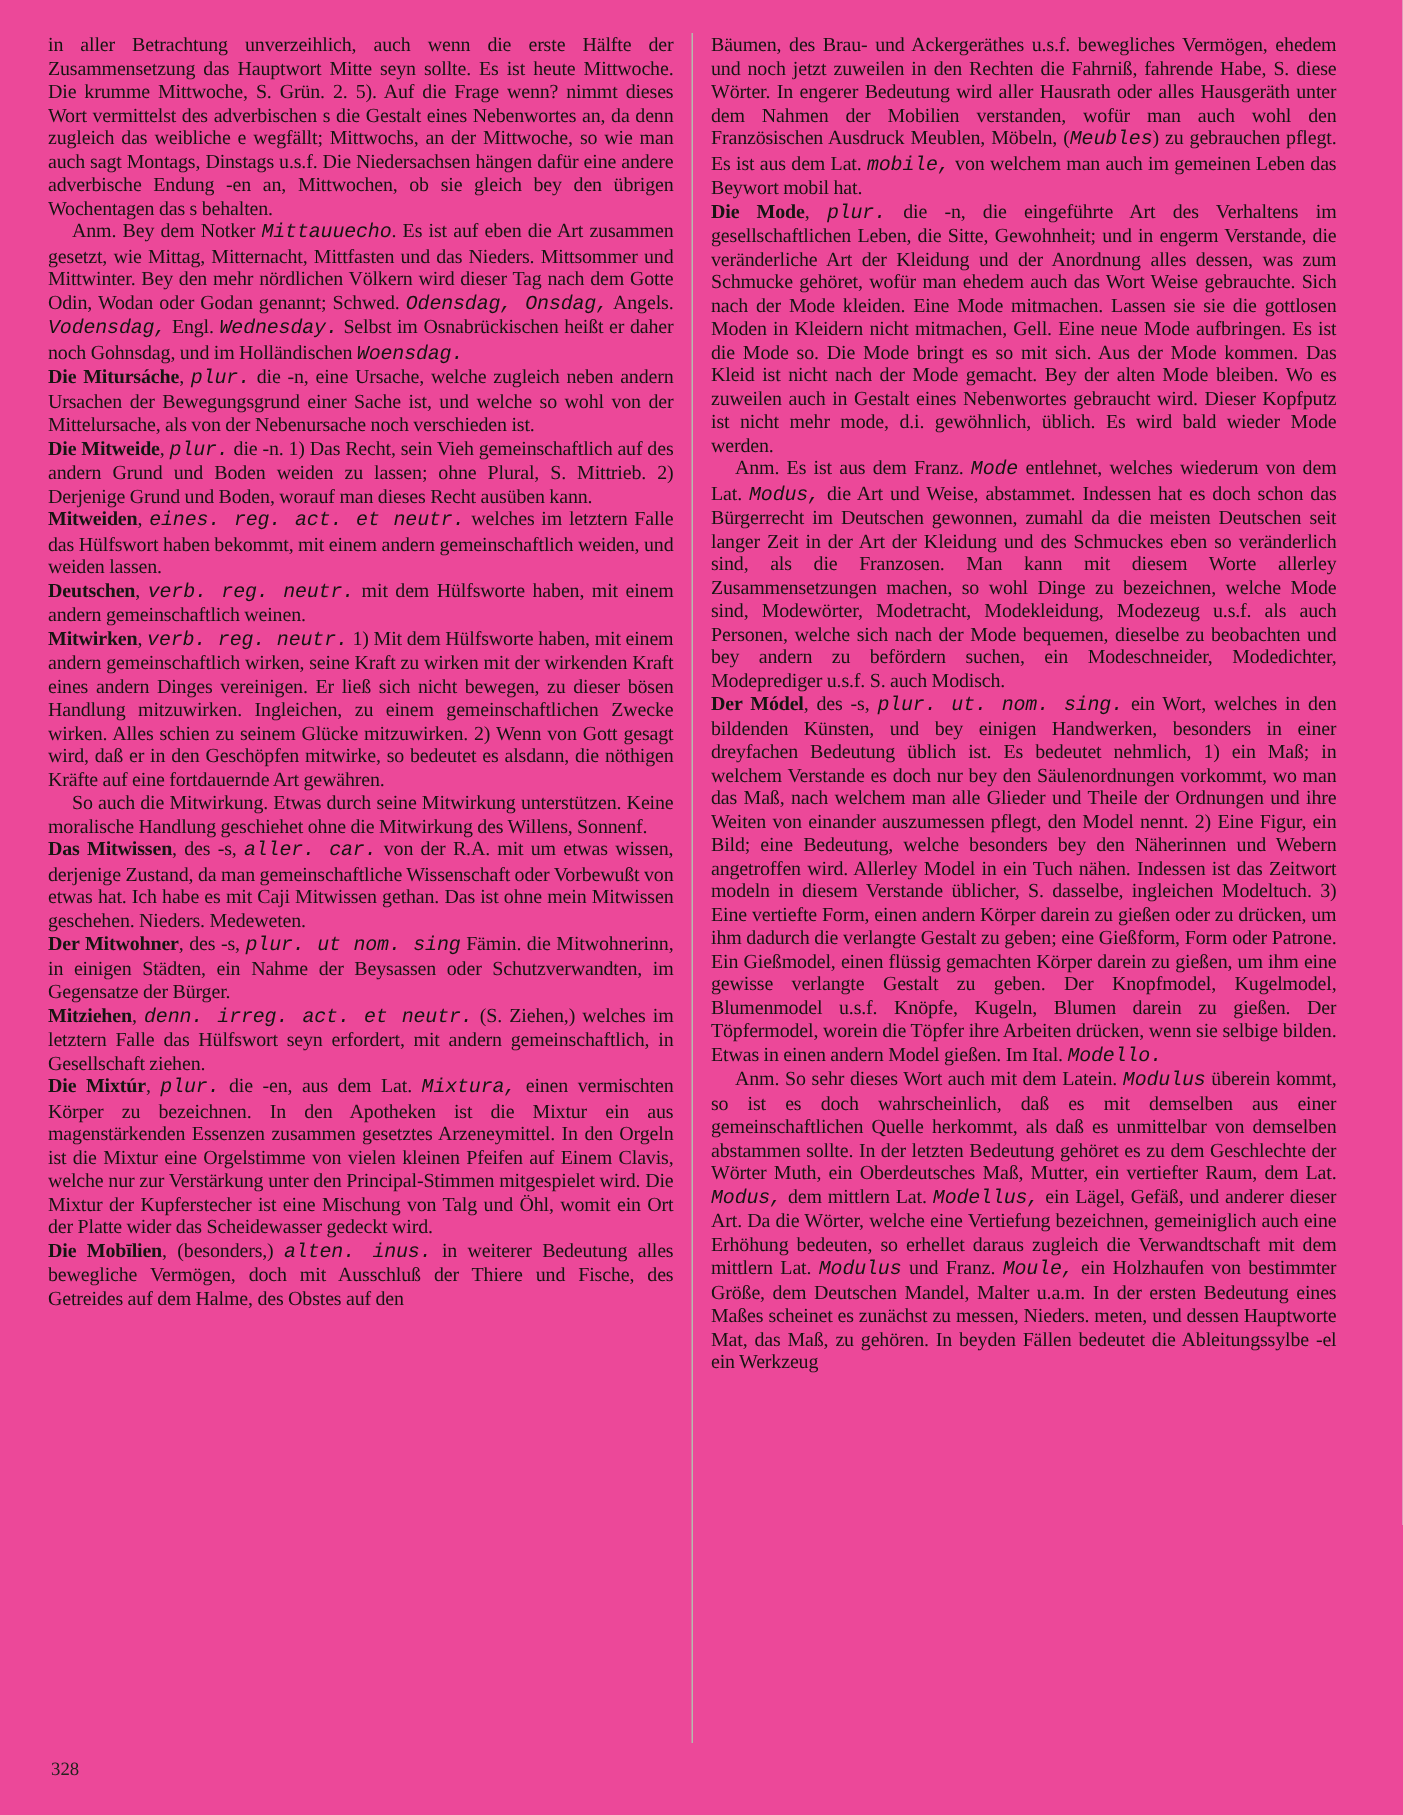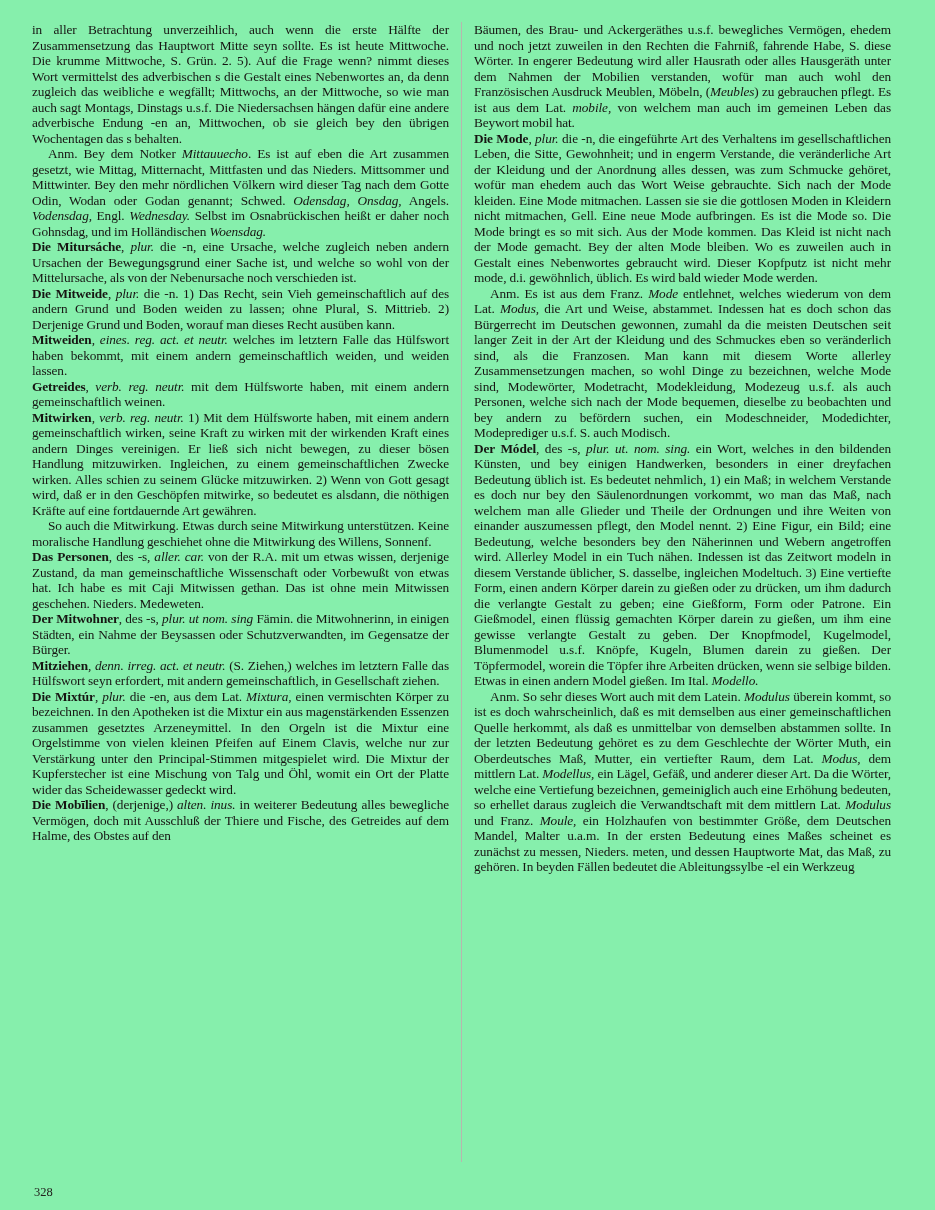--- a/index.html
+++ b/index.html
@@ -5,21 +5,21 @@
   html, body {
     margin: 0;
     padding: 0;
     background: #d8d8d4;
   }
   .sheet {
     position: relative;
     width: 935px;
     height: 1210px;
     margin: 0 auto;
-    background: #86efac;
+    background: #ec4899;
     box-sizing: border-box;
     padding: 22px 44px 30px 32px;
     font-family: "Liberation Serif", "DejaVu Serif", serif;
     color: #161512;
   }
   .columns {
     display: flex;
     height: 1140px;
     overflow: hidden;
   }
@@ -37,49 +37,49 @@
     margin: 0 12px;
     flex: 0 0 1px;
   }
   .column p {
     margin: 0;
   }
   .column p.indent {
     text-indent: 16px;
   }
   .column .hw { font-weight: bold; }
-  .column .it { font-style: italic; }
+  .column .it { font-style: italic; font-family: Liberation Mono, monospace; }
   .page-footer {
     position: absolute;
     left: 34px;
-    bottom: 10px;
+    bottom: 23px;
     font-size: 12.5px;
     font-family: "Liberation Serif", "DejaVu Serif", serif;
     color: #23221e;
   }
 </style>
 </head>
 <body>
 
 <div class="sheet">
   <div class="columns">
     <div class="column">
         <p class=""><span>in aller Betrachtung unverzeihlich, auch wenn die erste Hälfte der Zusammensetzung das Hauptwort Mitte seyn sollte. Es ist heute Mittwoche. Die krumme Mittwoche, S. Grün. 2. 5). Auf die Frage wenn? nimmt dieses Wort vermittelst des adverbischen s die Gestalt eines Nebenwortes an, da denn zugleich das weibliche e wegfällt; Mittwochs, an der Mittwoche, so wie man auch sagt Montags, Dinstags u.s.f. Die Niedersachsen hängen dafür eine andere adverbische Endung -en an, Mittwochen, ob sie gleich bey den übrigen Wochentagen das s behalten.</span></p>
         <p class="indent"><span>Anm. Bey dem Notker </span><span class="it">Mittauuecho</span><span>. Es ist auf eben die Art zusammen gesetzt, wie Mittag, Mitternacht, Mittfasten und das Nieders. Mittsommer und Mittwinter. Bey den mehr nördlichen Völkern wird dieser Tag nach dem Gotte Odin, Wodan oder Godan genannt; Schwed. </span><span class="it">Odensdag, Onsdag,</span><span> Angels. </span><span class="it">Vodensdag,</span><span> Engl. </span><span class="it">Wednesday.</span><span> Selbst im Osnabrückischen heißt er daher noch Gohnsdag, und im Holländischen </span><span class="it">Woensdag.</span></p>
         <p class=""><span class="hw">Die Mitursáche</span><span>, </span><span class="it">plur.</span><span> die -n, eine Ursache, welche zugleich neben andern Ursachen der Bewegungsgrund einer Sache ist, und welche so wohl von der Mittelursache, als von der Nebenursache noch verschieden ist.</span></p>
         <p class=""><span class="hw">Die Mitweide</span><span>, </span><span class="it">plur.</span><span> die -n. 1) Das Recht, sein Vieh gemeinschaftlich auf des andern Grund und Boden weiden zu lassen; ohne Plural, S. Mittrieb. 2) Derjenige Grund und Boden, worauf man dieses Recht ausüben kann.</span></p>
         <p class=""><span class="hw">Mitweiden</span><span>, </span><span class="it">eines. reg. act. et neutr.</span><span> welches im letztern Falle das Hülfswort haben bekommt, mit einem andern gemeinschaftlich weiden, und weiden lassen.</span></p>
-        <p class=""><span class="hw">Getreides</span><span>, </span><span class="it">verb. reg. neutr.</span><span> mit dem Hülfsworte haben, mit einem andern gemeinschaftlich weinen.</span></p>
+        <p class=""><span class="hw">Deutschen</span><span>, </span><span class="it">verb. reg. neutr.</span><span> mit dem Hülfsworte haben, mit einem andern gemeinschaftlich weinen.</span></p>
         <p class=""><span class="hw">Mitwirken</span><span>, </span><span class="it">verb. reg. neutr.</span><span> 1) Mit dem Hülfsworte haben, mit einem andern gemeinschaftlich wirken, seine Kraft zu wirken mit der wirkenden Kraft eines andern Dinges vereinigen. Er ließ sich nicht bewegen, zu dieser bösen Handlung mitzuwirken. Ingleichen, zu einem gemeinschaftlichen Zwecke wirken. Alles schien zu seinem Glücke mitzuwirken. 2) Wenn von Gott gesagt wird, daß er in den Geschöpfen mitwirke, so bedeutet es alsdann, die nöthigen Kräfte auf eine fortdauernde Art gewähren.</span></p>
         <p class="indent"><span>So auch die Mitwirkung. Etwas durch seine Mitwirkung unterstützen. Keine moralische Handlung geschiehet ohne die Mitwirkung des Willens, Sonnenf.</span></p>
-        <p class=""><span class="hw">Das Personen</span><span>, des -s, </span><span class="it">aller. car.</span><span> von der R.A. mit um etwas wissen, derjenige Zustand, da man gemeinschaftliche Wissenschaft oder Vorbewußt von etwas hat. Ich habe es mit Caji Mitwissen gethan. Das ist ohne mein Mitwissen geschehen. Nieders. Medeweten.</span></p>
+        <p class=""><span class="hw">Das Mitwissen</span><span>, des -s, </span><span class="it">aller. car.</span><span> von der R.A. mit um etwas wissen, derjenige Zustand, da man gemeinschaftliche Wissenschaft oder Vorbewußt von etwas hat. Ich habe es mit Caji Mitwissen gethan. Das ist ohne mein Mitwissen geschehen. Nieders. Medeweten.</span></p>
         <p class=""><span class="hw">Der Mitwohner</span><span>, des -s, </span><span class="it">plur. ut nom. sing</span><span> Fämin. die Mitwohnerinn, in einigen Städten, ein Nahme der Beysassen oder Schutzverwandten, im Gegensatze der Bürger.</span></p>
         <p class=""><span class="hw">Mitziehen</span><span>, </span><span class="it">denn. irreg. act. et neutr.</span><span> (S. Ziehen,) welches im letztern Falle das Hülfswort seyn erfordert, mit andern gemeinschaftlich, in Gesellschaft ziehen.</span></p>
         <p class=""><span class="hw">Die Mixtúr</span><span>, </span><span class="it">plur.</span><span> die -en, aus dem Lat. </span><span class="it">Mixtura,</span><span> einen vermischten Körper zu bezeichnen. In den Apotheken ist die Mixtur ein aus magenstärkenden Essenzen zusammen gesetztes Arzeneymittel. In den Orgeln ist die Mixtur eine Orgelstimme von vielen kleinen Pfeifen auf Einem Clavis, welche nur zur Verstärkung unter den Principal-Stimmen mitgespielet wird. Die Mixtur der Kupferstecher ist eine Mischung von Talg und Öhl, womit ein Ort der Platte wider das Scheidewasser gedeckt wird.</span></p>
-        <p class=""><span class="hw">Die Mobīlien</span><span>, (derjenige,) </span><span class="it">alten. inus.</span><span> in weiterer Bedeutung alles bewegliche Vermögen, doch mit Ausschluß der Thiere und Fische, des Getreides auf dem Halme, des Obstes auf den</span></p>
+        <p class=""><span class="hw">Die Mobīlien</span><span>, (besonders,) </span><span class="it">alten. inus.</span><span> in weiterer Bedeutung alles bewegliche Vermögen, doch mit Ausschluß der Thiere und Fische, des Getreides auf dem Halme, des Obstes auf den</span></p>
       </div>
     <div class="col-divider"></div>
     <div class="column">
         <p class=""><span>Bäumen, des Brau- und Ackergeräthes u.s.f. bewegliches Vermögen, ehedem und noch jetzt zuweilen in den Rechten die Fahrniß, fahrende Habe, S. diese Wörter. In engerer Bedeutung wird aller Hausrath oder alles Hausgeräth unter dem Nahmen der Mobilien verstanden, wofür man auch wohl den Französischen Ausdruck Meublen, Möbeln, (</span><span class="it">Meubles</span><span>) zu gebrauchen pflegt. Es ist aus dem Lat. </span><span class="it">mobile,</span><span> von welchem man auch im gemeinen Leben das Beywort mobil hat.</span></p>
         <p class=""><span class="hw">Die Mode</span><span>, </span><span class="it">plur.</span><span> die -n, die eingeführte Art des Verhaltens im gesellschaftlichen Leben, die Sitte, Gewohnheit; und in engerm Verstande, die veränderliche Art der Kleidung und der Anordnung alles dessen, was zum Schmucke gehöret, wofür man ehedem auch das Wort Weise gebrauchte. Sich nach der Mode kleiden. Eine Mode mitmachen. Lassen sie sie die gottlosen Moden in Kleidern nicht mitmachen, Gell. Eine neue Mode aufbringen. Es ist die Mode so. Die Mode bringt es so mit sich. Aus der Mode kommen. Das Kleid ist nicht nach der Mode gemacht. Bey der alten Mode bleiben. Wo es zuweilen auch in Gestalt eines Nebenwortes gebraucht wird. Dieser Kopfputz ist nicht mehr mode, d.i. gewöhnlich, üblich. Es wird bald wieder Mode werden.</span></p>
         <p class="indent"><span>Anm. Es ist aus dem Franz. </span><span class="it">Mode</span><span> entlehnet, welches wiederum von dem Lat. </span><span class="it">Modus,</span><span> die Art und Weise, abstammet. Indessen hat es doch schon das Bürgerrecht im Deutschen gewonnen, zumahl da die meisten Deutschen seit langer Zeit in der Art der Kleidung und des Schmuckes eben so veränderlich sind, als die Franzosen. Man kann mit diesem Worte allerley Zusammensetzungen machen, so wohl Dinge zu bezeichnen, welche Mode sind, Modewörter, Modetracht, Modekleidung, Modezeug u.s.f. als auch Personen, welche sich nach der Mode bequemen, dieselbe zu beobachten und bey andern zu befördern suchen, ein Modeschneider, Modedichter, Modeprediger u.s.f. S. auch Modisch.</span></p>
         <p class=""><span class="hw">Der Módel</span><span>, des -s, </span><span class="it">plur. ut. nom. sing.</span><span> ein Wort, welches in den bildenden Künsten, und bey einigen Handwerken, besonders in einer dreyfachen Bedeutung üblich ist. Es bedeutet nehmlich, 1) ein Maß; in welchem Verstande es doch nur bey den Säulenordnungen vorkommt, wo man das Maß, nach welchem man alle Glieder und Theile der Ordnungen und ihre Weiten von einander auszumessen pflegt, den Model nennt. 2) Eine Figur, ein Bild; eine Bedeutung, welche besonders bey den Näherinnen und Webern angetroffen wird. Allerley Model in ein Tuch nähen. Indessen ist das Zeitwort modeln in diesem Verstande üblicher, S. dasselbe, ingleichen Modeltuch. 3) Eine vertiefte Form, einen andern Körper darein zu gießen oder zu drücken, um ihm dadurch die verlangte Gestalt zu geben; eine Gießform, Form oder Patrone. Ein Gießmodel, einen flüssig gemachten Körper darein zu gießen, um ihm eine gewisse verlangte Gestalt zu geben. Der Knopfmodel, Kugelmodel, Blumenmodel u.s.f. Knöpfe, Kugeln, Blumen darein zu gießen. Der Töpfermodel, worein die Töpfer ihre Arbeiten drücken, wenn sie selbige bilden. Etwas in einen andern Model gießen. Im Ital. </span><span class="it">Modello.</span></p>
         <p class="indent"><span>Anm. So sehr dieses Wort auch mit dem Latein. </span><span class="it">Modulus</span><span> überein kommt, so ist es doch wahrscheinlich, daß es mit demselben aus einer gemeinschaftlichen Quelle herkommt, als daß es unmittelbar von demselben abstammen sollte. In der letzten Bedeutung gehöret es zu dem Geschlechte der Wörter Muth, ein Oberdeutsches Maß, Mutter, ein vertiefter Raum, dem Lat. </span><span class="it">Modus,</span><span> dem mittlern Lat. </span><span class="it">Modellus,</span><span> ein Lägel, Gefäß, und anderer dieser Art. Da die Wörter, welche eine Vertiefung bezeichnen, gemeiniglich auch eine Erhöhung bedeuten, so erhellet daraus zugleich die Verwandtschaft mit dem mittlern Lat. </span><span class="it">Modulus</span><span> und Franz. </span><span class="it">Moule,</span><span> ein Holzhaufen von bestimmter Größe, dem Deutschen Mandel, Malter u.a.m. In der ersten Bedeutung eines Maßes scheinet es zunächst zu messen, Nieders. meten, und dessen Hauptworte Mat, das Maß, zu gehören. In beyden Fällen bedeutet die Ableitungssylbe -el ein Werkzeug</span></p>
       </div>
   </div>

